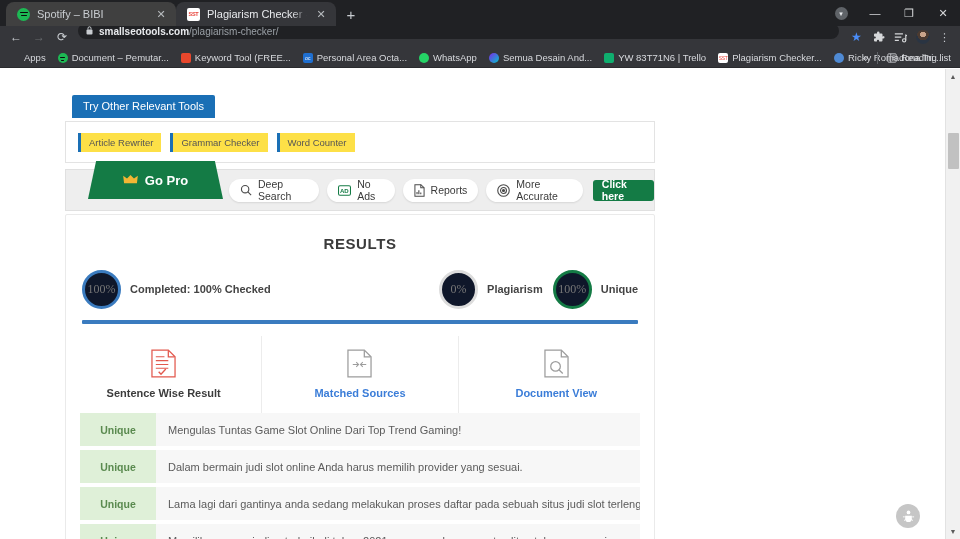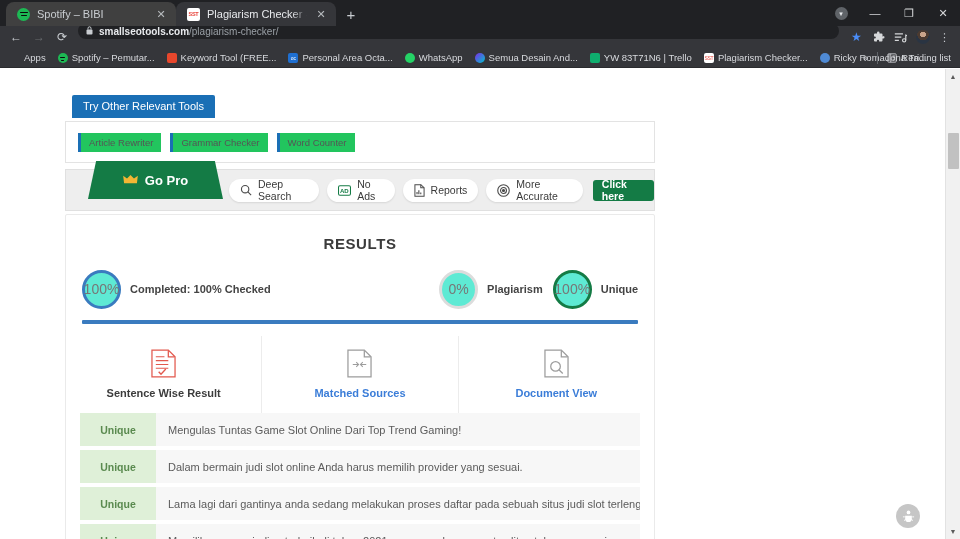--- a/index.html
+++ b/index.html
@@ -130,21 +130,21 @@
   .tools-tab {
     position: absolute; top: 0; left: 7px; background: #1a6fb5; color: #fff;
     font-size: 11px; padding: 5px 11px 6px; border-radius: 2px 2px 0 0;
   }
   .tools-body {
     position: absolute; top: 26px; left: 0; right: 0; height: 42px;
     border: 1px solid #e3e3e3; background: #fff;
     display: flex; align-items: center; gap: 9px; padding-left: 12px;
   }
   .tool-pill {
-    display: flex; align-items: stretch; background: #22c55e; height: 19px;
+    display: flex; align-items: stretch; background: #fde047; height: 19px;
   }
   .tool-pill span.bar { width: 3px; background: #1a6fb5; display: block; }
   .tool-pill span.lbl {
     font-size: 9.5px; color: #555; padding: 0 8px; display: flex; align-items: center;
   }
 
   
   .gopro-wrap {
     position: absolute; left: 65px; top: 100px; width: 590px; height: 42px;
     background: #eeeeee; border: 1px solid #e0e0e0;
@@ -177,21 +177,21 @@
   .results-card { top: 145px; width: 590px; min-height: 330px; border: 1px solid #eaeaea; }
   .results-title {
     text-align: center; font-size: 15px; font-weight: bold; color: #3b3b3b;
     letter-spacing: .6px; padding-top: 20px;
   }
   .meters { display: flex; align-items: center; padding: 12px 16px 0; position: relative; height: 62px; }
   .meter { display: flex; align-items: center; gap: 9px; }
   .ring {
     width: 39px; height: 39px; border-radius: 50%; border: 3px solid #3a7bbf;
     display: flex; align-items: center; justify-content: center;
-    font-size: 14px; color: #777; background: #5eead4;
+    font-size: 12px; color: #777; background: #0f172a; font-family: Liberation Serif, serif;
   }
   .ring.gray  { border-color: #dcdcdc; }
   .ring.green { border-color: #147b45; }
   .meter-label { font-size: 11px; color: #444; font-weight: bold; }
   .meters-right { position: absolute; right: 16px; display: flex; align-items: center; gap: 10px; }
   .blue-rule {
     height: 4px; background: #3a7bbf; margin: 6px 16px 0; border-radius: 1px;
   }
 
   
@@ -324,21 +324,21 @@
           <i></i>
           <i></i>
           <i></i>
           <i></i>
       </span>
       <span>Apps</span>
     </div>
 
     <div class="bm">
       <span class="bm-ico fav-spotify" style="border-radius:50%"></span>
-      <span>Spotify – Pemutar...</span>
+      <span>Document – Pemutar...</span>
     </div>
 
     <div class="bm">
       <span class="bm-ico" style="background:#e8472c"></span>
       <span>Keyword Tool (FREE...</span>
     </div>
 
     <div class="bm">
       <span class="bm-ico" style="background:#1f6fd0;color:#fff;font-size:5px">oc</span>
       <span>Personal Area Octa...</span>

